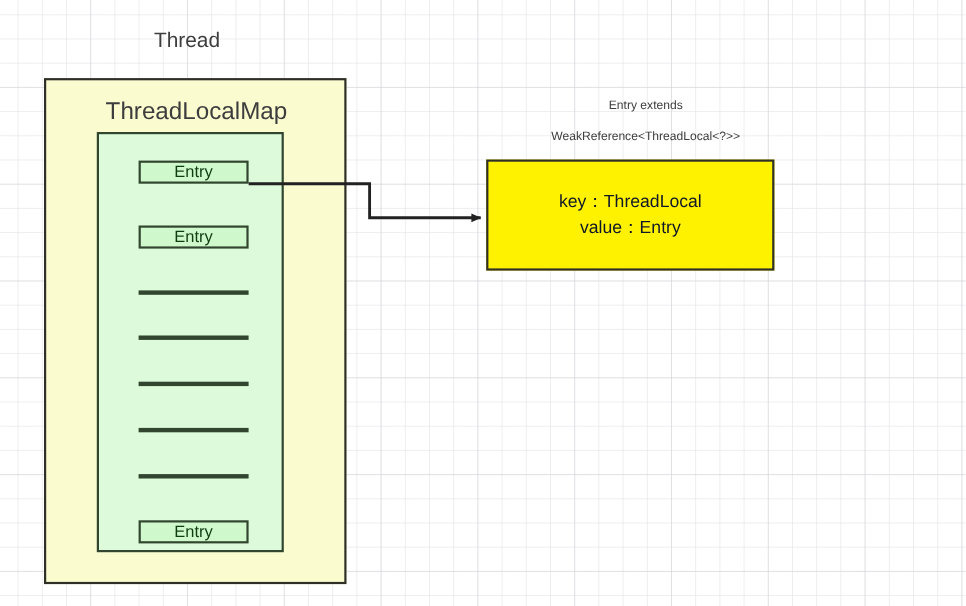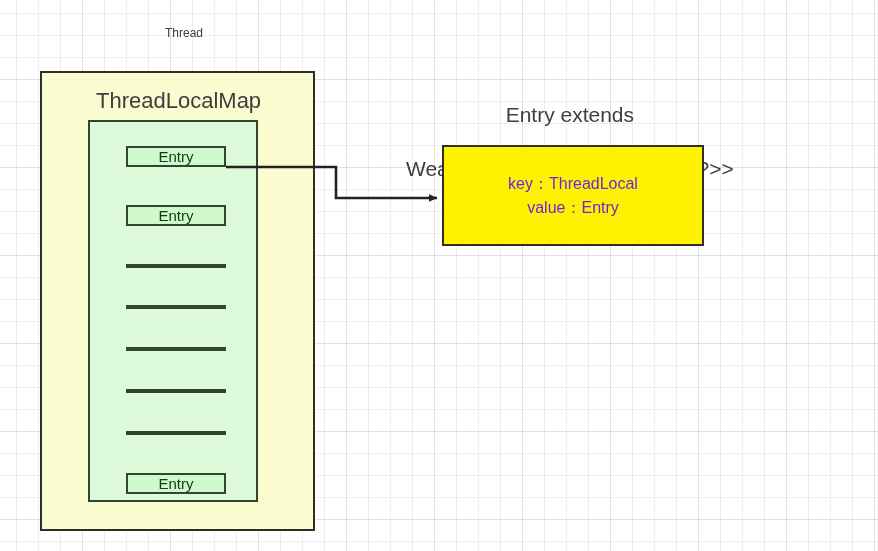--- a/index.html
+++ b/index.html
@@ -38,24 +38,24 @@
   
   .label {
     position: absolute;
     color: #3d3d3d;
     text-align: center;
     white-space: pre;
     line-height: 1.28;
   }
 
   #thread-label {
-    left: 104px;
+    left: 90px;
     top: 26px;
     width: 160px;
-    font-size: 12px;
+    font-size: 19px;
   }
 
   #thread-box {
     position: absolute;
     left: 40px;
     top: 71px;
     width: 275px;
     height: 460px;
     box-sizing: border-box;
     background: #FBFBD0;
@@ -111,43 +111,43 @@
     left: 0;
     top: 0;
     width: 878px;
     height: 551px;
     overflow: visible;
     pointer-events: none;
   }
 
   
   #entry-extends-label {
-    left: 394px;
+    left: 414px;
     top: 75px;
     width: 340px;
-    font-size: 21px;
+    font-size: 11px;
   }
 
   #entry-detail-box {
     position: absolute;
     left: 442px;
     top: 145px;
     width: 262px;
     height: 101px;
     box-sizing: border-box;
     background: #FFF200;
     border: 2.5px solid #2f2f28;
     display: flex;
     flex-direction: column;
     align-items: center;
     justify-content: center;
   }
   .detail-line {
     font-size: 16px;
-    color: #6d28d9;
+    color: #0f172a;
     white-space: pre;
     line-height: 1.45;
   }
 </style>
 </head>
 <body>
 
 <div id="grid-background"></div>
 
 <div class="label" id="thread-label">Thread</div>

